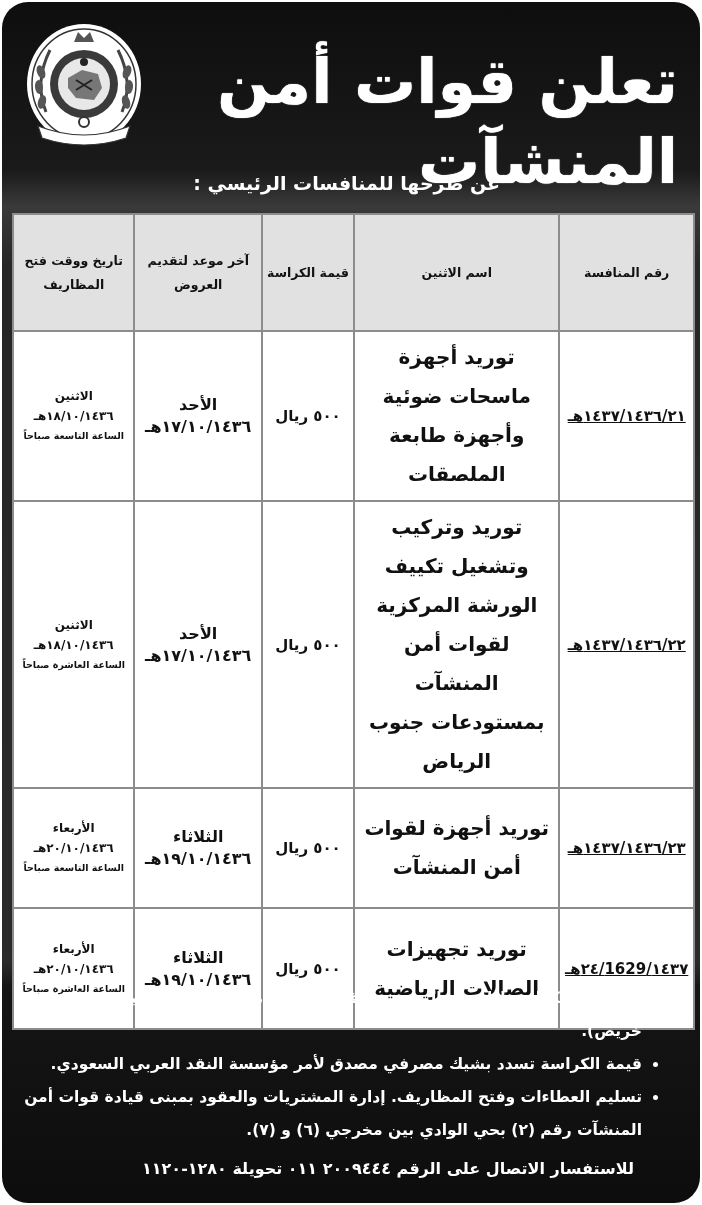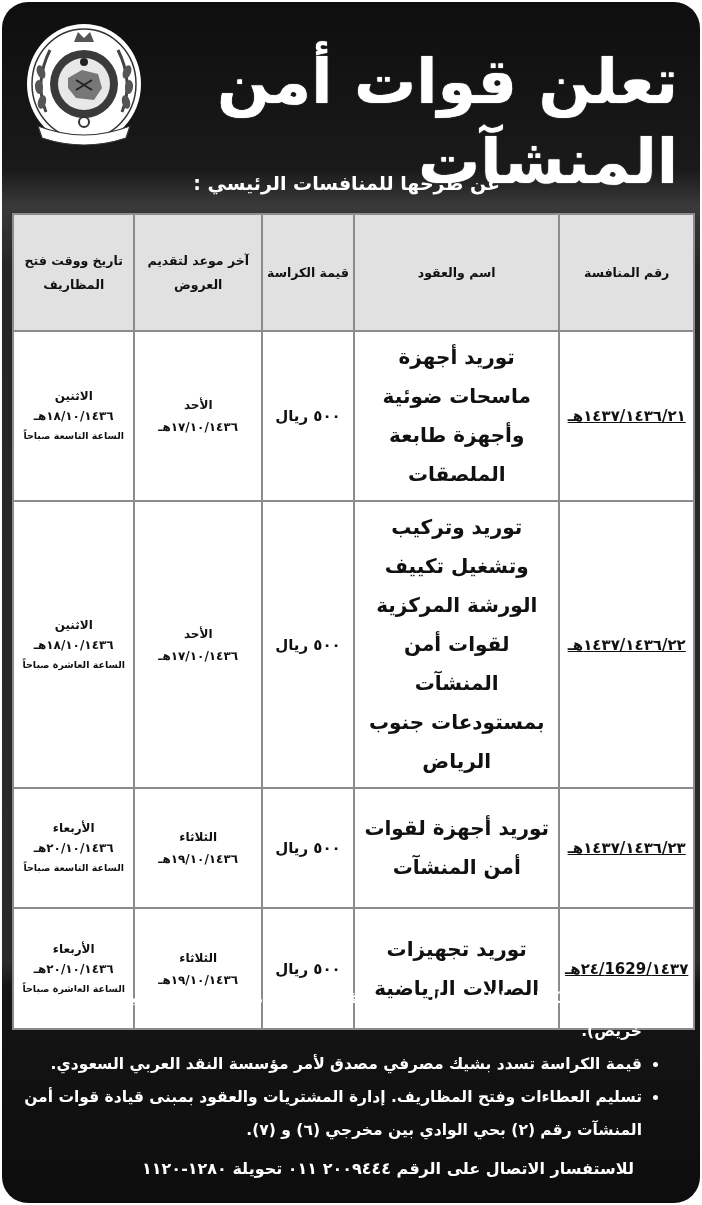--- a/index.html
+++ b/index.html
@@ -36,21 +36,21 @@
     background: #e1e1e1; height: 115px; font-weight: bold; font-size: 12.5px; line-height: 24px;
   }
   .c-num { width: 133px; }
   .c-name { width: 203px; }
   .c-price { width: 91px; }
   .c-deadline { width: 126px; }
   .c-open { width: 120px; }
   .num-cell { font-weight: bold; font-size: 15px; text-decoration: underline; }
   .name-cell { font-weight: bold; font-size: 20px; line-height: 39px; padding: 6px 4px !important; }
   .price-cell { font-weight: bold; font-size: 15px; }
-  .deadline-cell { font-weight: bold; font-size: 12px; line-height: 22px; }
+  .deadline-cell { font-weight: bold; font-size: 16px; line-height: 22px; }
   .open-cell { font-weight: bold; font-size: 12px; line-height: 20px; }
   .open-cell .time { font-size: 9.5px; display: block; }
   .open-cell .day, .open-cell .date, .deadline-cell .day, .deadline-cell .date { display: block; }
   .notes {
     position: absolute; left: 14px; right: 22px; top: 980px; direction: rtl; color: #fff;
     font-weight: bold; font-size: 15.5px; line-height: 33px; font-family: "DejaVu Sans", sans-serif;
   }
   .notes ul { margin: 0; padding: 0 36px 0 0; list-style: disc; }
   .notes li { margin: 0; padding: 0; }
   .contact {
@@ -102,21 +102,21 @@
     <colgroup>
       <col class="c-num">
         <col class="c-name">
         <col class="c-price">
         <col class="c-deadline">
         <col class="c-open">
     </colgroup>
     <thead>
       <tr>
         <th>رقم المنافسة</th>
-        <th>اسم والعقود</th>
+        <th>اسم الاثنين</th>
         <th>قيمة الكراسة</th>
         <th>آخر موعد لتقديم العروض</th>
         <th>تاريخ ووقت فتح المظاريف</th>
       </tr>
     </thead>
     <tbody>
       <tr style="height:160px">
         <td class="num-cell">١٤٣٧/١٤٣٦/٢١هـ</td>
         <td class="name-cell">توريد أجهزة ماسحات ضوئية وأجهزة طابعة الملصقات</td>
         <td class="price-cell">٥٠٠ ريال</td>

